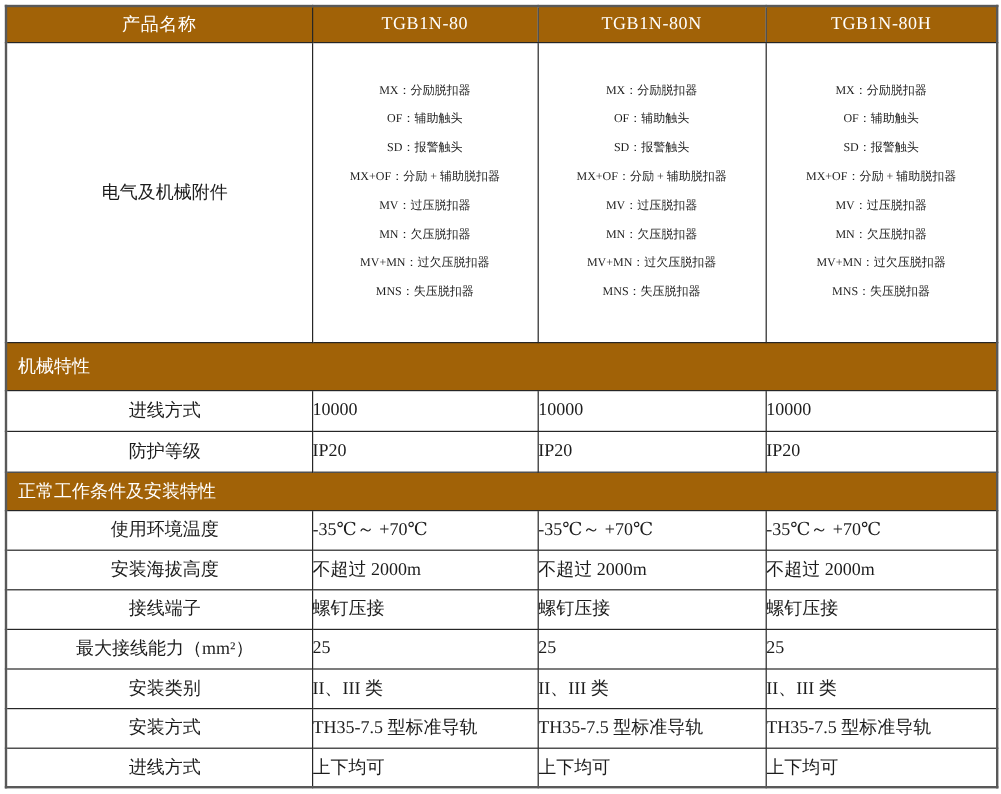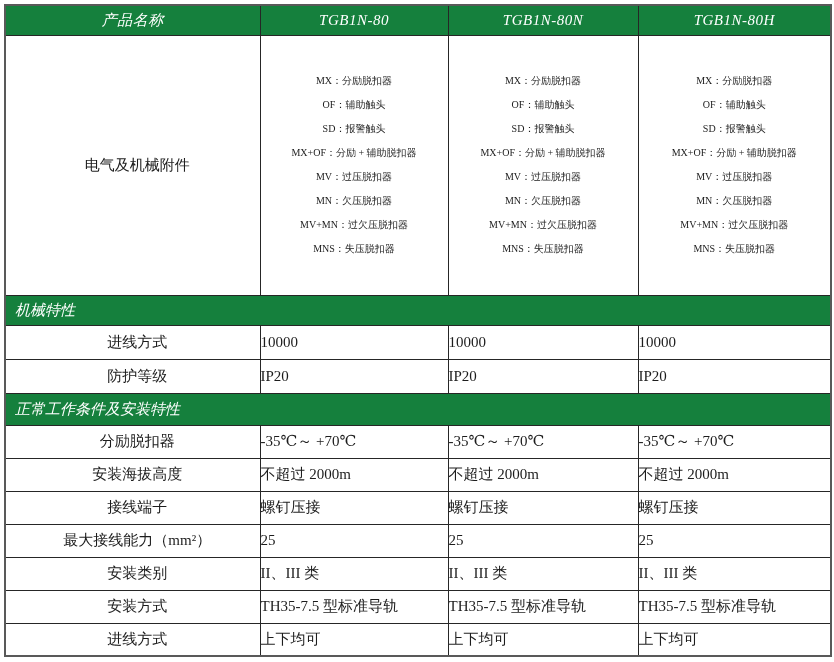--- a/index.html
+++ b/index.html
@@ -18,24 +18,24 @@
   col.c2{width:190px;}
   col.c3{width:193px;}
   th,td{
     border:1px solid #262626;
     font-weight:normal;
     font-size:15px;
     padding:0;
     vertical-align:middle;
     overflow:hidden;
   }
-  .orange{background:#15803d;color:#ffffff;font-style:italic;}
+  .orange{background:#a16207;color:#ffffff;}
   .r-hdr{height:30px;}
   .r-hdr th{text-align:center;letter-spacing:0.5px;}
-  .r-band{height:30px;padding-left:16px;}
+  .r-band{height:40px;padding-left:16px;}
   .r-band2{height:32px;}
   .band{text-align:left;padding-left:9px;}
   .lbl{text-align:center;padding-left:9px;margin-left:47px;}
   .val{}
   .r-life{height:34px;}
   .r-data{height:33px;}
   .acc{text-align:center;font-size:10px;vertical-align:middle;}
   .acc .line{line-height:24px;white-space:nowrap;}
 </style>
 </head>
@@ -107,21 +107,21 @@
         <td class="val">IP20</td>
         <td class="val">IP20</td>
         <td class="val">IP20</td>
       </tr>
 
       <tr class="r-band2">
         <td colspan="4" class="orange band">正常工作条件及安装特性</td>
       </tr>
 
       <tr class="r-data">
-        <td class="lbl">分励脱扣器</td>
+        <td class="lbl">使用环境温度</td>
         <td class="val">-35℃～ +70℃</td>
         <td class="val">-35℃～ +70℃</td>
         <td class="val">-35℃～ +70℃</td>
       </tr>
       <tr class="r-data">
         <td class="lbl">安装海拔高度</td>
         <td class="val">不超过 2000m</td>
         <td class="val">不超过 2000m</td>
         <td class="val">不超过 2000m</td>
       </tr>

